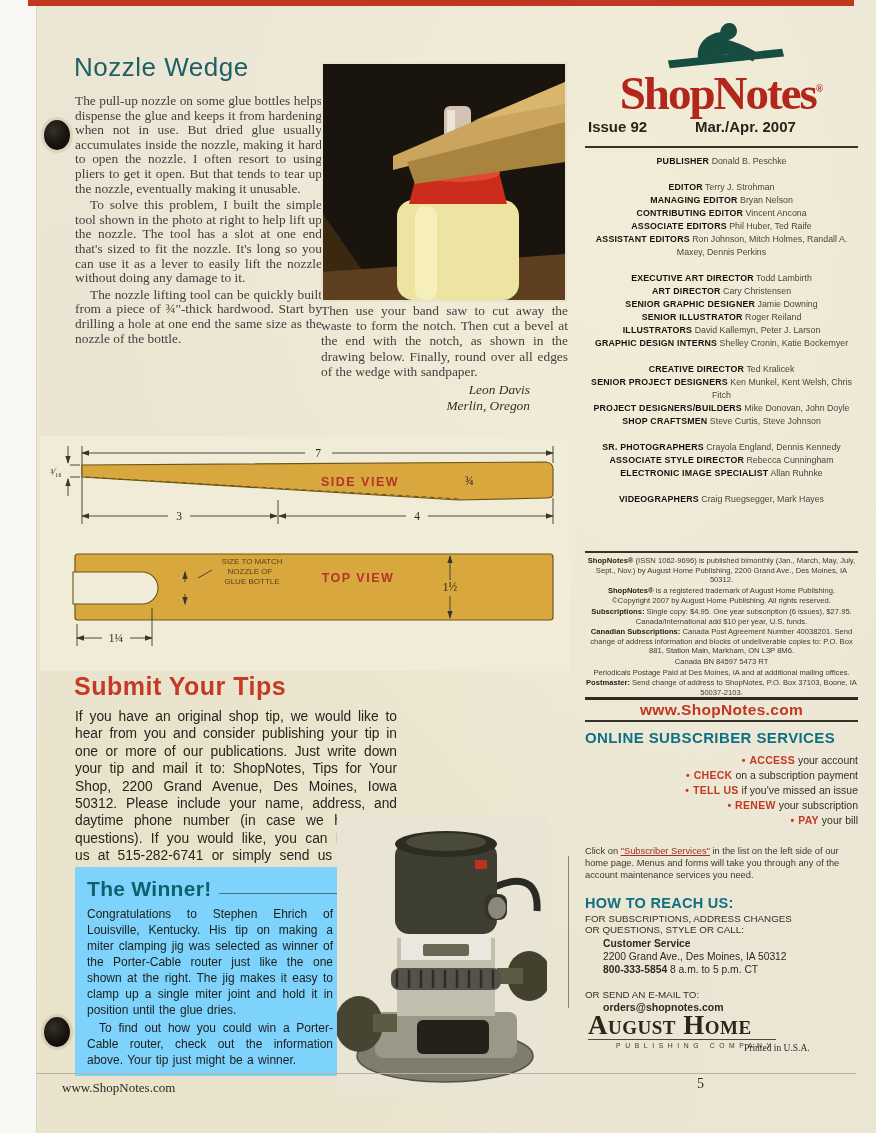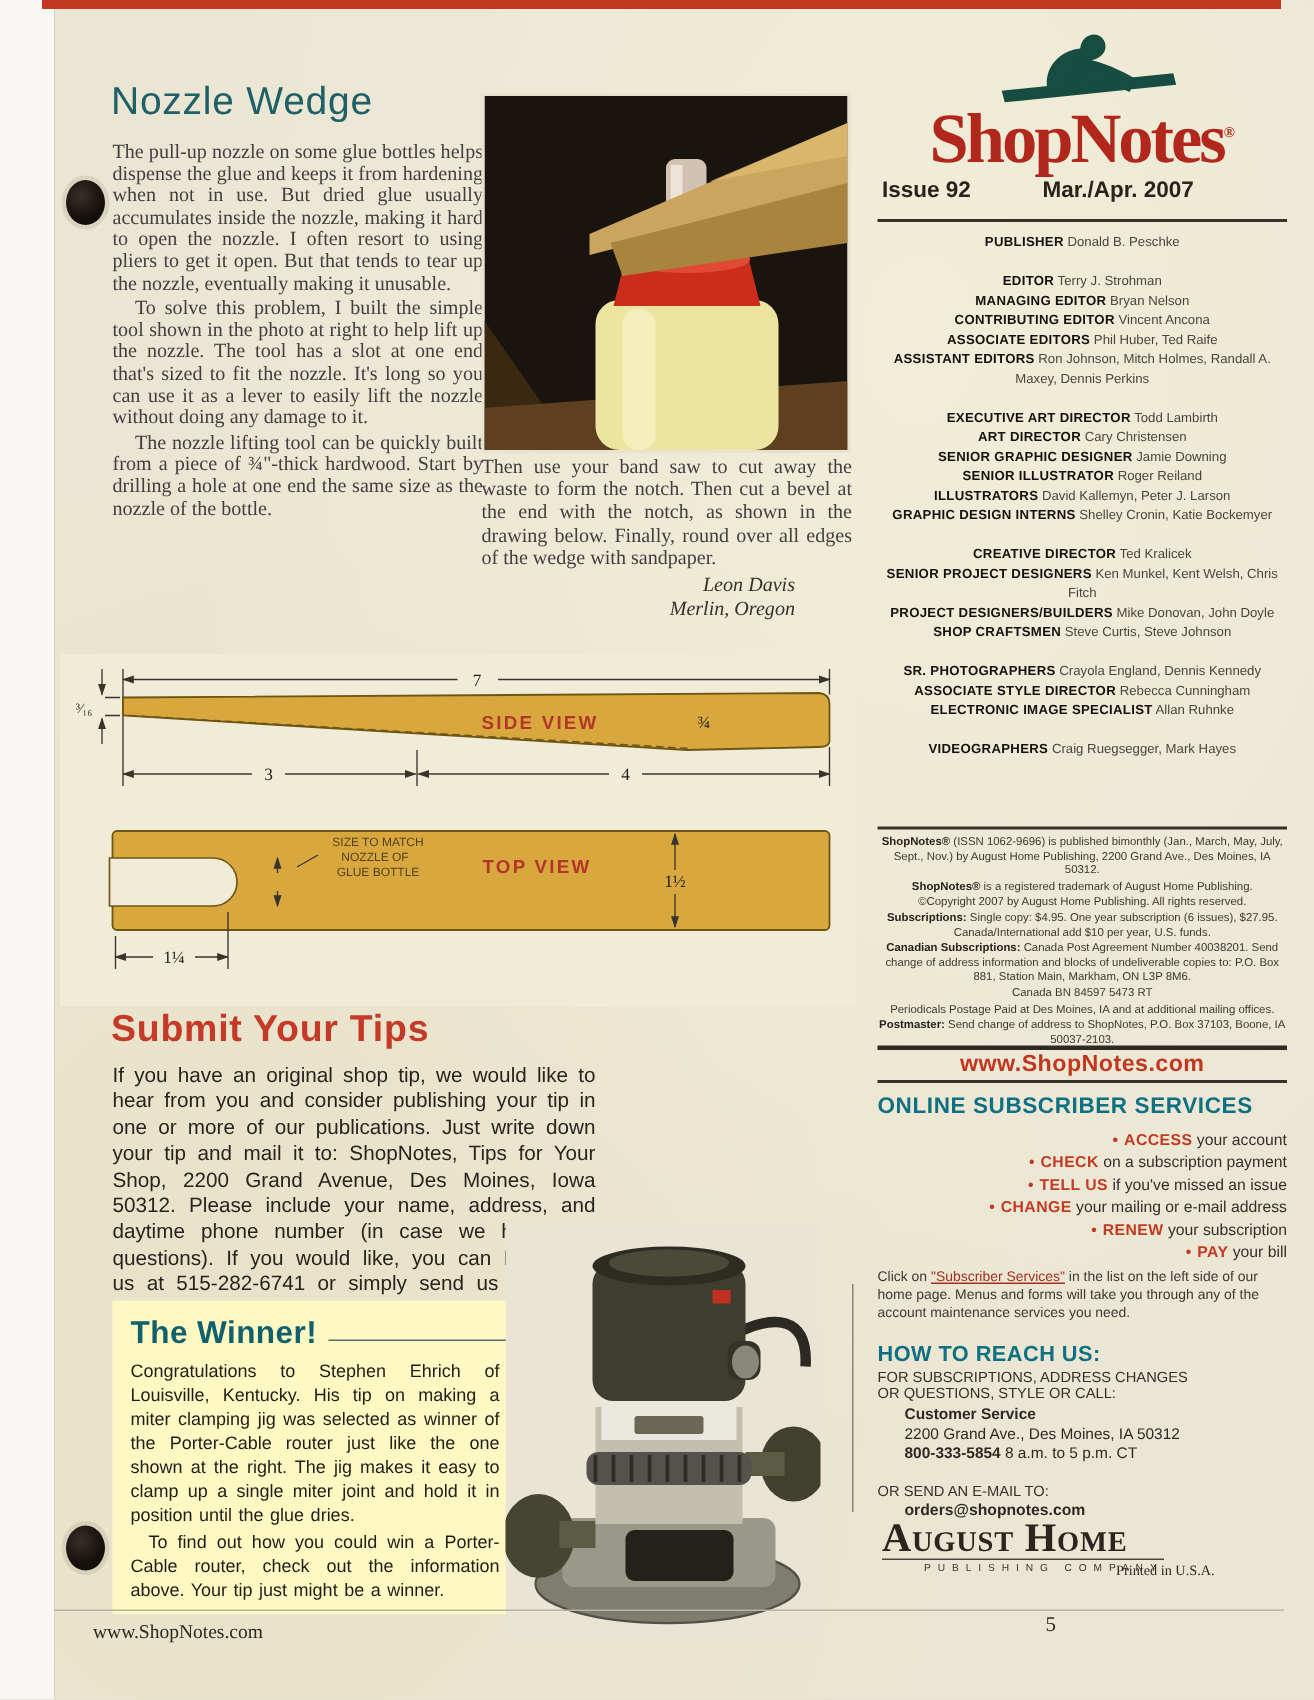--- a/index.html
+++ b/index.html
@@ -25,21 +25,21 @@
   .byline{margin-top:3px;text-align:right;padding-right:38px;font-family:"Liberation Serif",serif;
     font-style:italic;font-size:13.4px;line-height:16px;color:#33302a;}
   
   .photo-frame{left:321px;top:62px;width:246px;height:240px;background:#e8e2cf;padding:2px;box-sizing:border-box;}
   
   .submit-title{left:74px;top:672px;font-size:25px;font-weight:bold;color:#c43a26;letter-spacing:.5px;}
   .submit-body{left:75px;top:708px;width:492px;font-size:13.8px;line-height:17.4px;text-align:justify;
     word-spacing:2.5px;color:#27241e;}
   .submit-spacer{float:right;width:170px;height:60px;margin-top:116px;}
   
-  .winner-box{left:75px;top:867px;width:348px;height:209px;background:#fef9c3;box-sizing:border-box;}
+  .winner-box{left:75px;top:867px;width:348px;height:209px;background:#7dd3fc;box-sizing:border-box;}
   .winner-head{display:flex;align-items:center;gap:8px;padding:10px 12px 5px 12px;}
   .winner-title{font-size:21px;font-weight:bold;color:#11606e;letter-spacing:.3px;white-space:nowrap;}
   .winner-rule{flex:1;height:1px;background:#5a6a74;margin-top:8px;}
   .winner-body{padding:0 12px;}
   .winner-body p{margin:0;font-size:12px;line-height:16px;text-align:justify;word-spacing:1px;color:#1f1d18;}
   .winner-body p.p2{margin-top:2px;text-indent:12px;}
   .winner-spacer{float:right;width:78px;height:135px;margin-top:60px;}
   .vrule{left:568px;top:856px;width:1px;height:152px;background:#8a8478;}
   
   .mast{left:585px;width:273px;}
@@ -319,21 +319,20 @@
   <div class="abs mast rule3" style="top:697px;"></div>
   <div class="abs mast banner">www.ShopNotes.com</div>
   <div class="abs mast rule2" style="top:720px;"></div>
 
   <div class="abs mast subs-title">ONLINE SUBSCRIBER SERVICES</div>
   <div class="abs mast subs-items">
 
   <div class="s-item"><span class="s-bullet">•</span><span class="s-kw">ACCESS</span> <span>your account</span></div>
       <div class="s-item"><span class="s-bullet">•</span><span class="s-kw">CHECK</span> <span>on a subscription payment</span></div>
       <div class="s-item"><span class="s-bullet">•</span><span class="s-kw">TELL US</span> <span>if you've missed an issue</span></div>
-      <div class="s-item"><span class="s-bullet">•</span><span class="s-kw">CHANGE</span> <span>your mailing or e-mail address</span></div>
       <div class="s-item"><span class="s-bullet">•</span><span class="s-kw">RENEW</span> <span>your subscription</span></div>
       <div class="s-item"><span class="s-bullet">•</span><span class="s-kw">PAY</span> <span>your bill</span></div>
     </div>
   <div class="abs mast subs-note"><span>Click on </span><span class="lk">"Subscriber Services"</span><span> in the list on the left side of our home page. Menus and forms will take you through any of the account maintenance services you need.</span></div>
 
   <div class="abs mast reach-title">HOW TO REACH US:</div>
   <div class="abs mast reach-l1">FOR SUBSCRIPTIONS, ADDRESS CHANGES</div>
   <div class="abs mast reach-l2">OR QUESTIONS, STYLE OR CALL:</div>
   <div class="abs mast cs-block">
     <div class="cs-bold">Customer Service</div>

